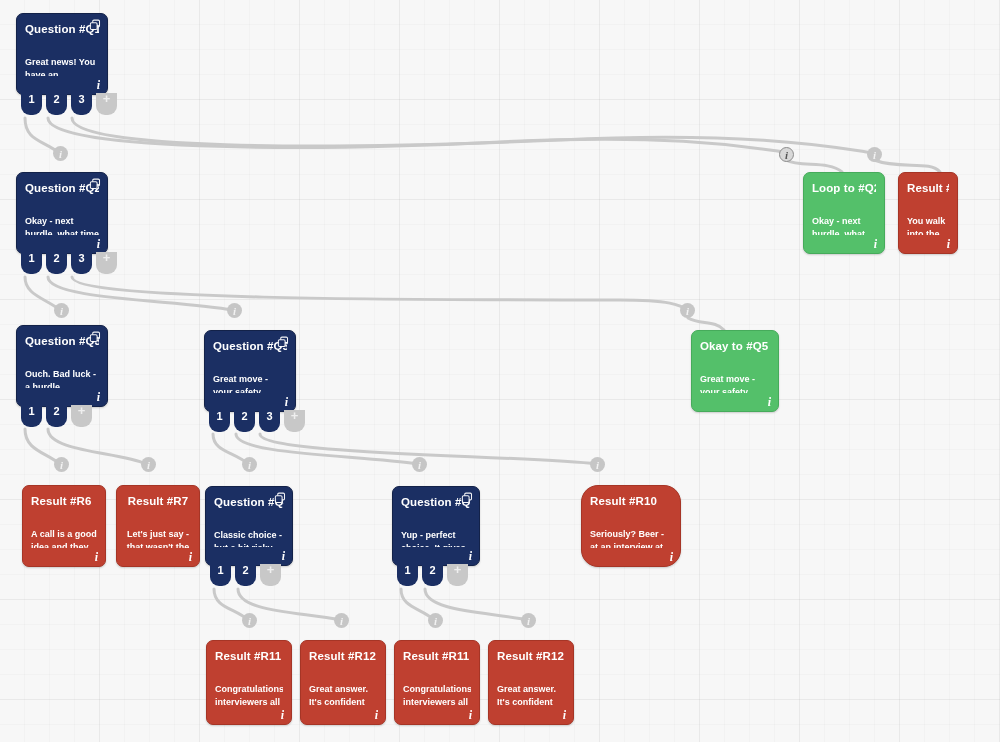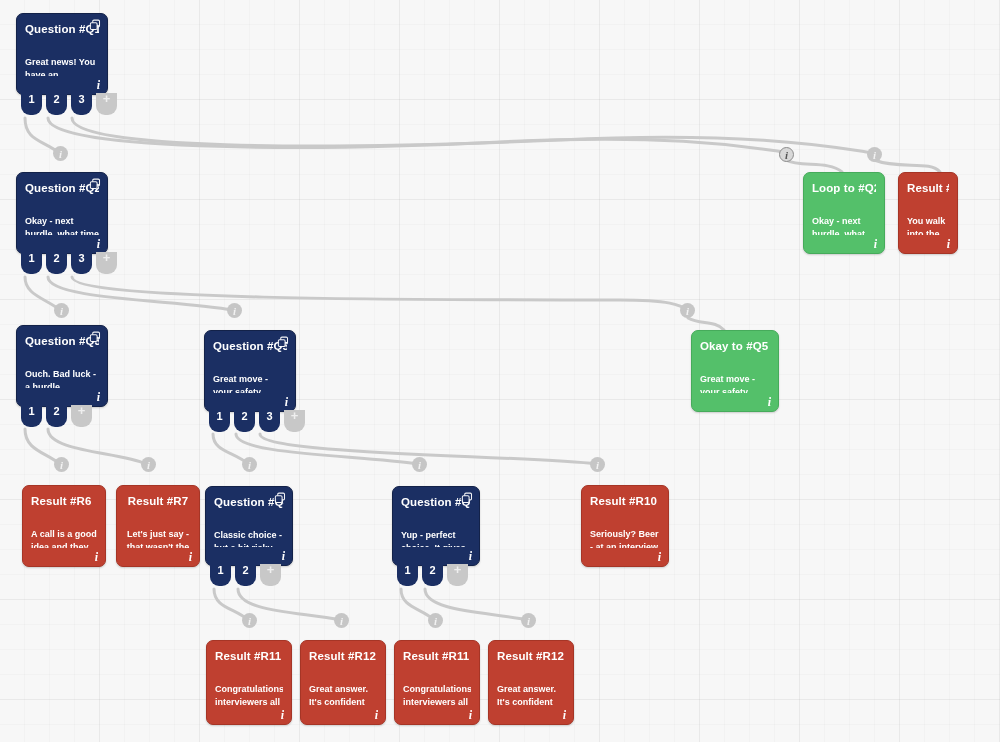--- a/index.html
+++ b/index.html
@@ -230,21 +230,21 @@
         </span>
         <div class="title">Question #Q9</div>
         <div class="body">Yup - perfect choice. It gives</div>
         <div class="info">i</div>
         <div class="handles">
           <div class="handle">1</div>
           <div class="handle">2</div>
           <div class="handle add">+</div>
         </div>
       </div>
-      <div class="node result" style="left: 581px; top: 485px; width: 88px; height: 82px;">
+      <div class="node result" style="left: 581px; top: 485px; width: 100px; height: 82px; border-radius: 17px;">
         <div class="title">Result #R10</div>
         <div class="body">Seriously? Beer - at an interview at</div>
         <div class="info">i</div>
       </div>
       <div class="node result" style="left: 206px; top: 640px; width: 86px; height: 85px;">
         <div class="title">Result #R11</div>
         <div class="body">Congratulations!The interviewers all</div>
         <div class="info">i</div>
       </div>
       <div class="node result" style="left: 300px; top: 640px; width: 86px; height: 85px;">

